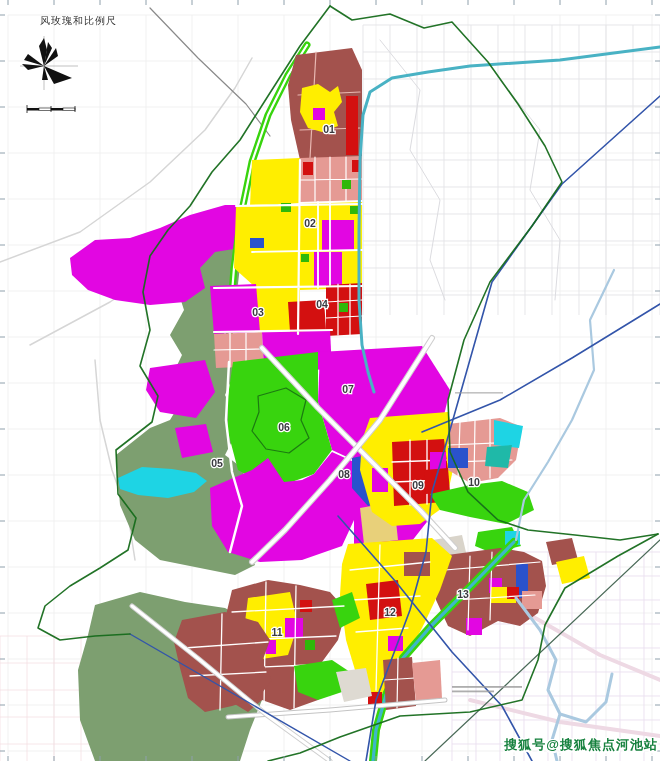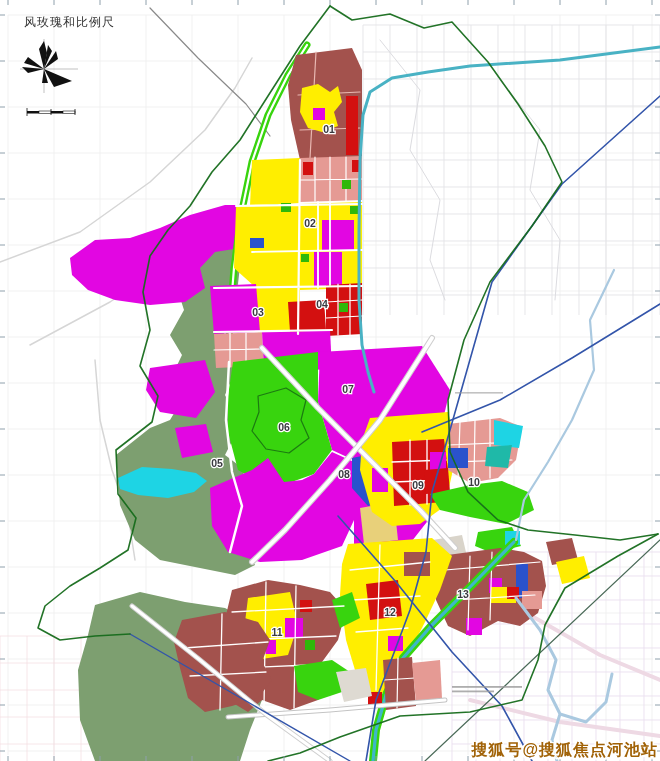--- a/index.html
+++ b/index.html
@@ -1,24 +1,24 @@
 <!DOCTYPE html>
 <html><head>
 <meta charset="utf-8">
 <style>
   html,body{margin:0;padding:0;background:#fff;}
   #stage{position:relative;width:660px;height:761px;overflow:hidden;background:#ffffff;
          font-family:"Liberation Sans",sans-serif;}
   #map-svg{position:absolute;left:0;top:0;}
   .compass{position:absolute;left:24px;top:14px;width:120px;z-index:5;}
-  .compass-label{font-size:12px;color:#333;letter-spacing:1px;white-space:nowrap;}
+  .compass-label{font-size:10px;color:#333;letter-spacing:1px;white-space:nowrap;margin-left:16px;}
   .rose{position:relative;margin-top:4px;margin-left:-6px;}
   .scalebar{position:relative;margin-top:2px;margin-left:2px;}
-  .watermark{position:absolute;right:2px;bottom:0;z-index:6;
-    font-size:16px;font-weight:700;color:#a16207;letter-spacing:1px;white-space:nowrap;
+  .watermark{position:absolute;right:2px;bottom:7px;z-index:6;
+    font-size:13px;font-weight:700;color:#15803d;letter-spacing:1px;white-space:nowrap;
     text-shadow:-1.5px -1.5px 0 #fff,1.5px -1.5px 0 #fff,-1.5px 1.5px 0 #fff,1.5px 1.5px 0 #fff,
                 0 -1.5px 0 #fff,0 1.5px 0 #fff,-1.5px 0 0 #fff,1.5px 0 0 #fff;}
   .district-label{font-weight:bold;}
 </style>
 </head>
 <body>
 
 <div id="stage">
 
   <svg id="map-svg" width="660" height="761" viewBox="0 0 660 761">

